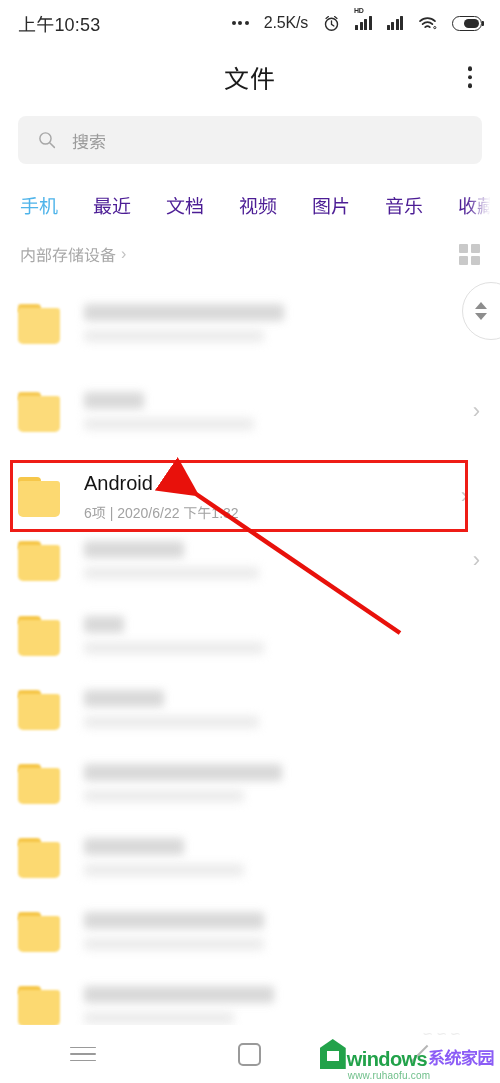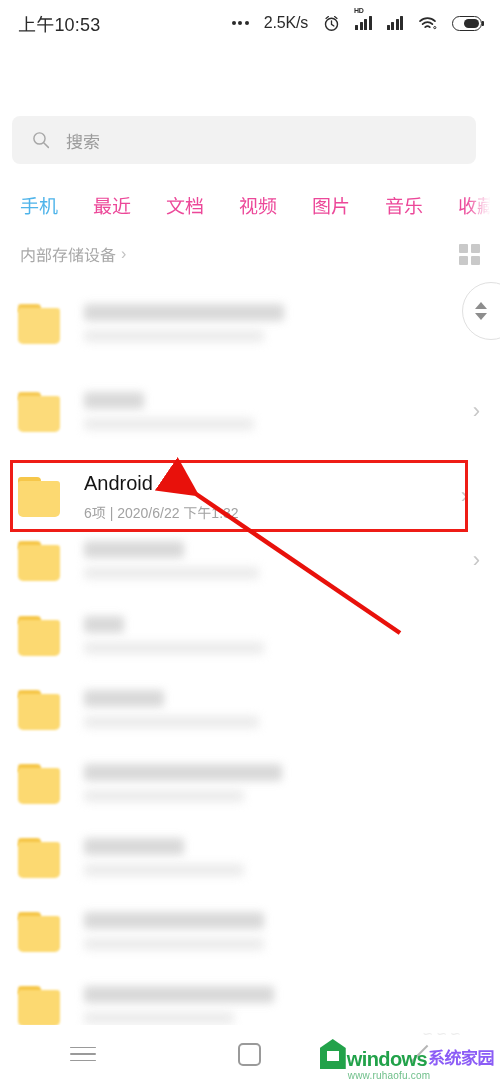--- a/index.html
+++ b/index.html
@@ -48,34 +48,34 @@
     display:flex; align-items:center; justify-content:center;
   }
   .title-text { font-size:25px; color:#1a1a1a; font-weight:500; letter-spacing:1px; }
   .kebab {
     position:absolute; right:22px; top:50%; transform:translateY(-50%);
     display:flex; flex-direction:column; gap:4px; padding:6px; cursor:pointer;
   }
   .kebab i { width:4.5px; height:4.5px; border-radius:50%; background:#2b2b2b; display:block; }
 
   
-  .searchwrap { position:absolute; top:116px; left:12px; width:464px; height:48px; }
+  .searchwrap { position:absolute; top:116px; left:18px; width:464px; height:48px; }
   .searchbox {
     width:100%; height:100%; background:#f2f2f2; border-radius:8px;
     display:flex; align-items:center; padding:0 20px; gap:16px;
   }
   .search-ico { width:18px; height:18px; flex:none; }
   .search-ph { font-size:17px; color:#9b9b9b; }
 
   
   .tabs {
     position:absolute; top:180px; left:0; width:500px; height:48px;
     display:flex; align-items:center; padding-left:20px; overflow:hidden;
   }
-  .tab { font-size:19px; color:#ec4899; margin-right:35px; white-space:nowrap; cursor:pointer; }
+  .tab { font-size:19px; color:#4c1d95; margin-right:35px; white-space:nowrap; cursor:pointer; }
   .tab.active { color:#4fb4ea; font-weight:normal; }
   .tab.clipped { position:relative; }
   .tab-fade {
     position:absolute; right:0; top:180px; width:34px; height:48px;
     background:linear-gradient(to right,rgba(255,255,255,0),#fff 72%);
     pointer-events:none;
   }
 
   
   .crumbbar {
@@ -214,20 +214,28 @@
         <path d="M4.6 8.2c1.4-1.3 3.1-2 4.9-2s3.5.7 4.9 2" fill="none" stroke="#2b2b2b" stroke-width="1.7" stroke-linecap="round"></path>
         <path d="M7.2 11.1c.7-.6 1.5-1 2.3-1s1.6.4 2.3 1" fill="none" stroke="#2b2b2b" stroke-width="1.7" stroke-linecap="round"></path>
         <circle cx="16.8" cy="11.6" r="1.1" fill="none" stroke="#2b2b2b" stroke-width="1"></circle>
       </svg>
       <span class="battery">
           <i></i>
         </span>
     </div>
   </div>
 
+  <div class="titlebar">
+    <div class="title-text">文件</div>
+    <div class="kebab">
+        <i></i>
+        <i></i>
+        <i></i>
+      </div>
+  </div>
 
   <div class="searchwrap">
     <div class="searchbox">
       <svg class="search-ico" viewBox="0 0 20 20">
         <circle cx="8.3" cy="8.3" r="6.2" fill="none" stroke="#a7a7a7" stroke-width="1.6"></circle>
         <path d="M13 13 18.2 18.2" stroke="#a7a7a7" stroke-width="1.6" stroke-linecap="round"></path>
       </svg>
       <span class="search-ph">搜索</span>
     </div>
   </div>

